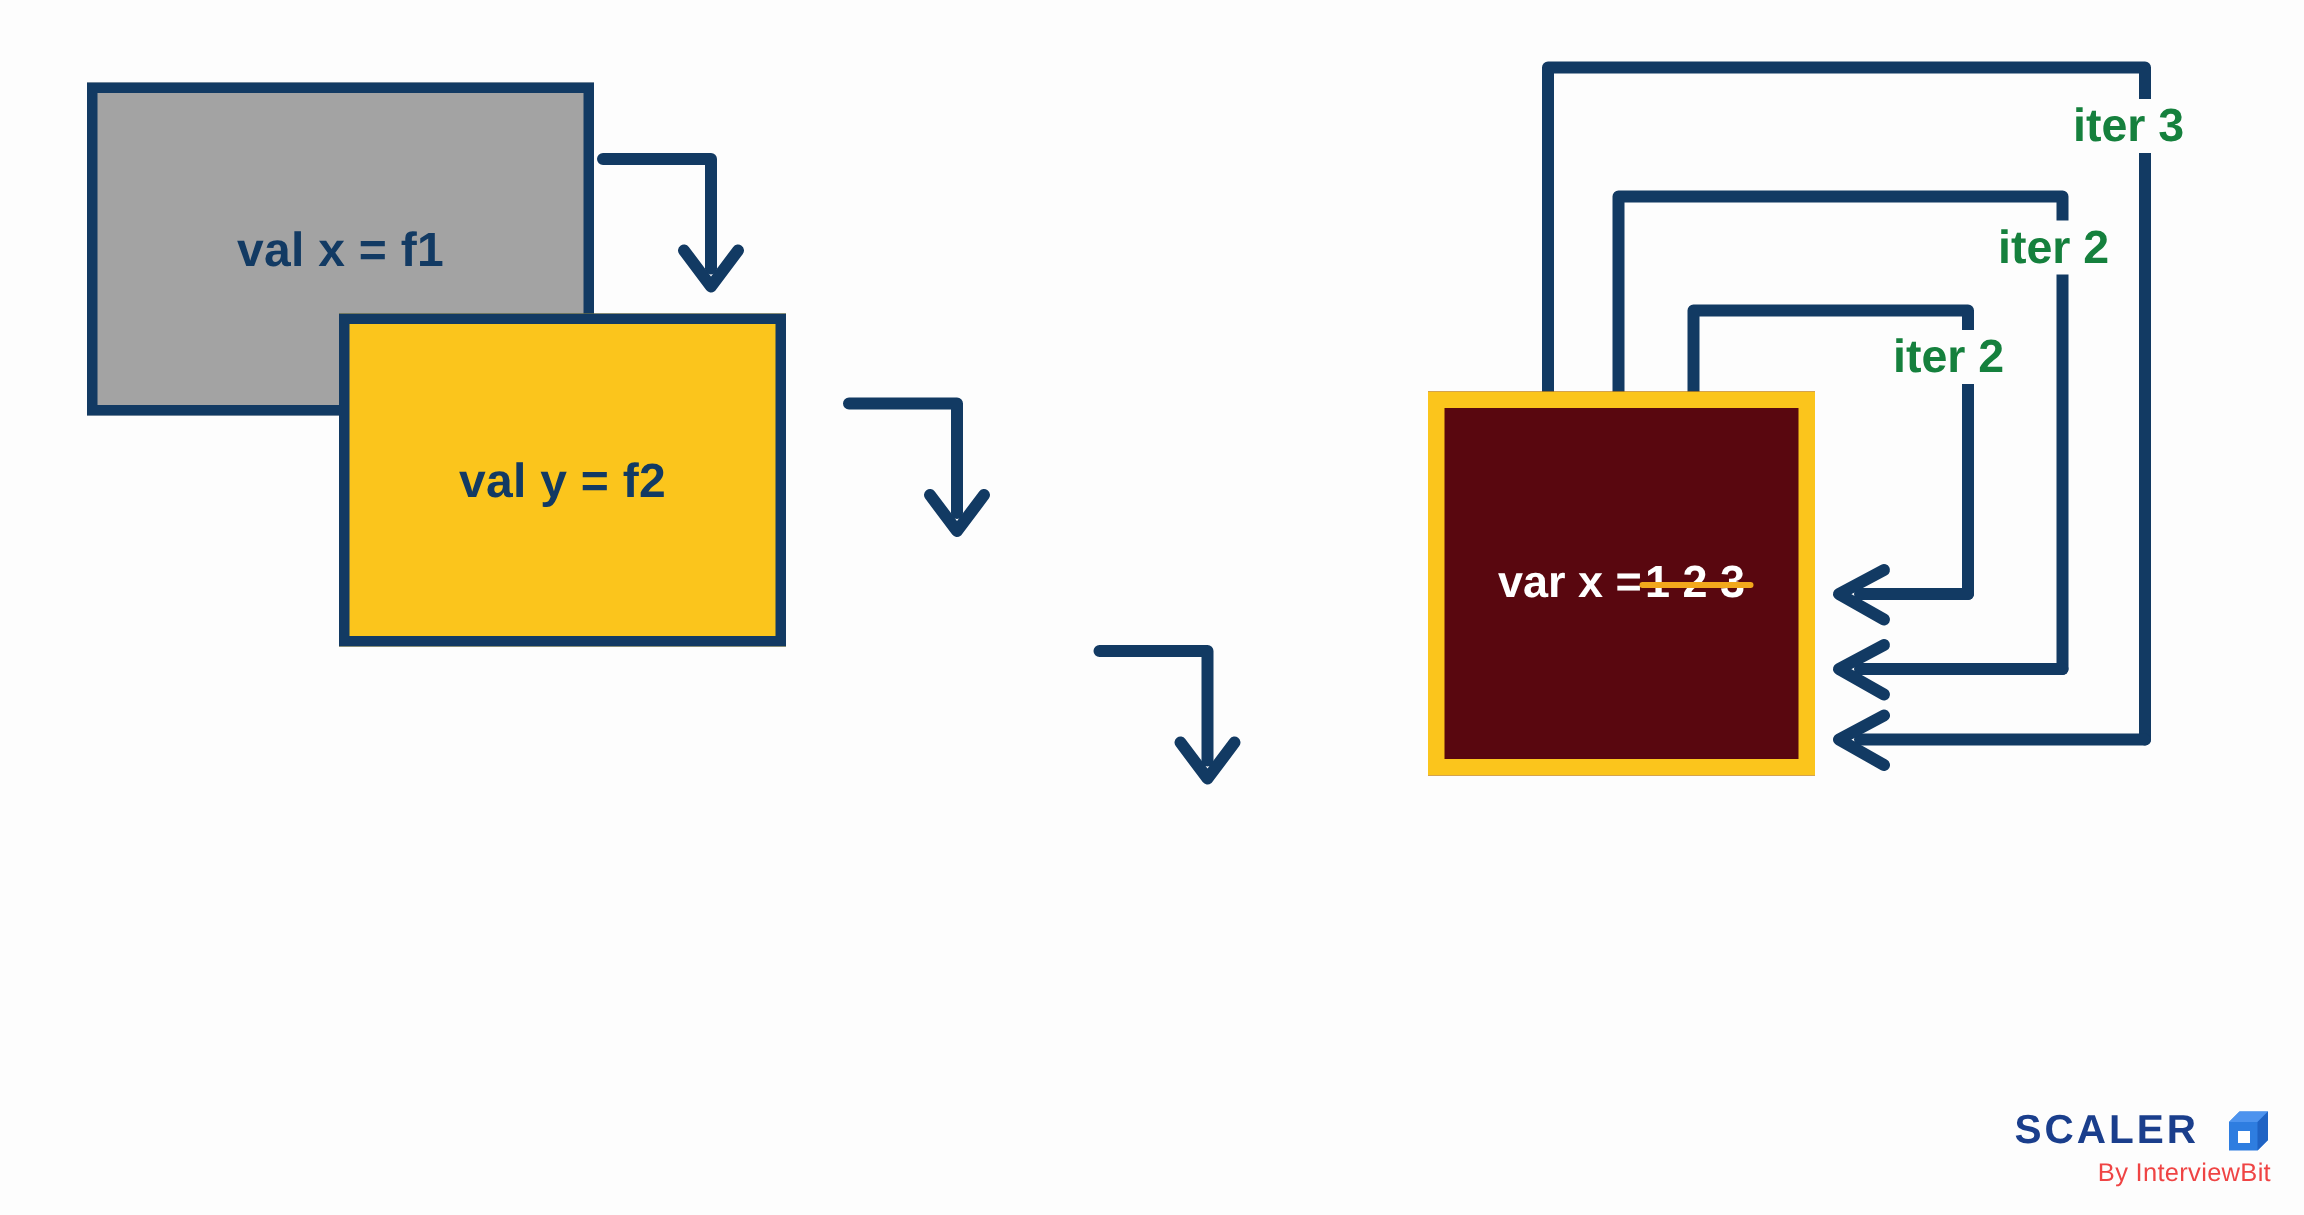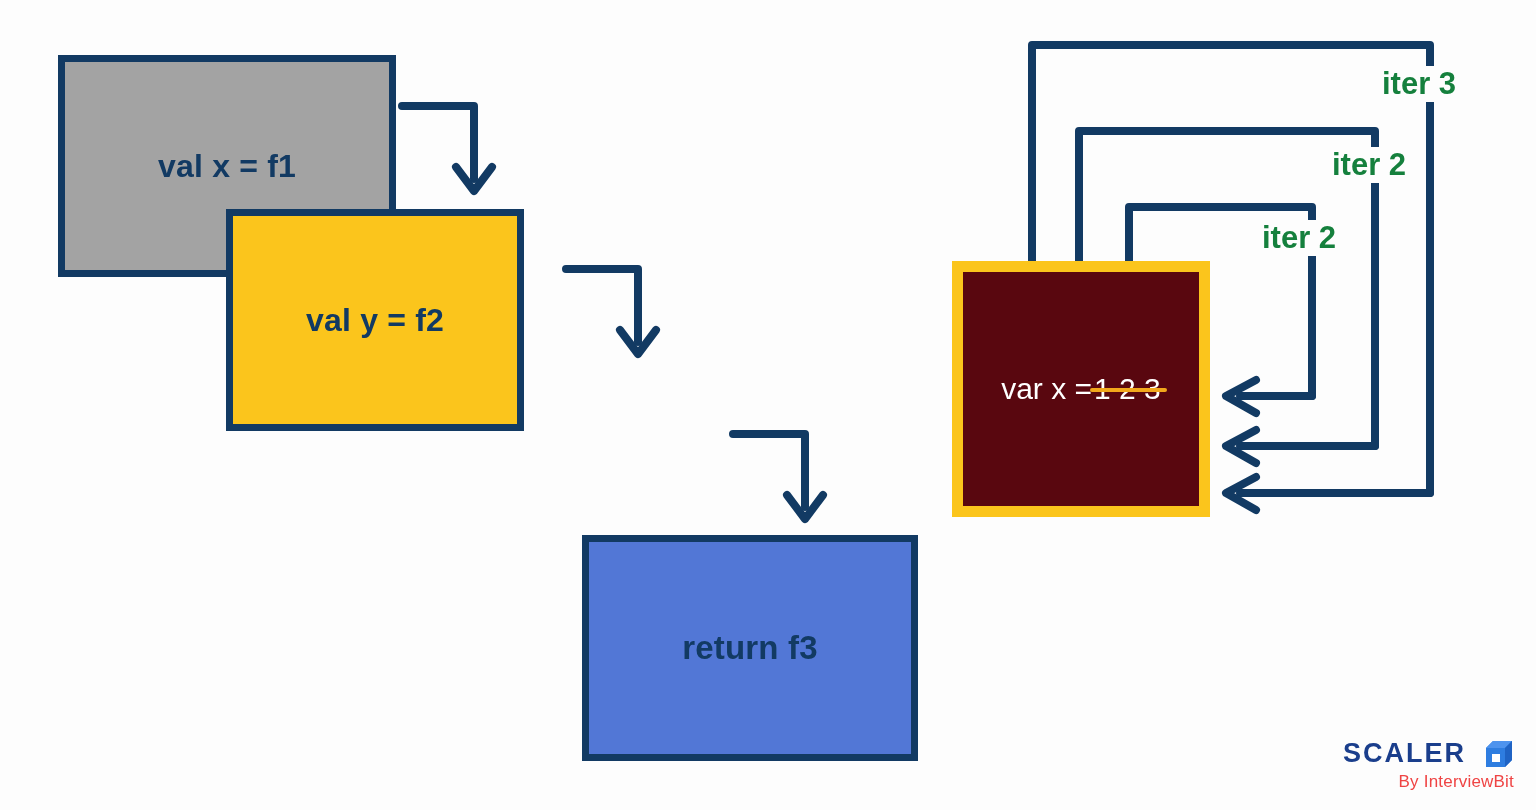--- a/index.html
+++ b/index.html
@@ -59,21 +59,21 @@
     height: 256px;
     box-sizing: border-box;
     border: 11px solid #FBC51C;
     background: #59070F;
     z-index: 6;
     display: flex;
     align-items: center;
     justify-content: center;
   }
   #var-box .var-label {
-    font-weight: normal;
+    font-weight: bold;
     font-size: 30px;
     color: #ffffff;
     white-space: nowrap;
     display: inline-flex;
     align-items: baseline;
   }
   .struck {
     position: relative;
     margin-left: 2px;
     text-align: right;
@@ -148,23 +148,20 @@
 
   <div class="frame-box" id="box-pink">
     <span class="frame-label">val x = f1</span>
   </div>
 
   <div class="frame-box" id="box-yellow">
     <span class="frame-label">val y = f2</span>
   </div>
 
 
-  <div class="frame-box" id="box-blue">
-    <span class="frame-label">return f3</span>
-  </div>
 
   <svg class="connector" id="conn-1" style="left:396px; top:95px;" width="120" height="110" viewBox="0 0 120 110">
     <path d="M 6 11 L 78 11 L 78 84" fill="none" stroke="#123a63" stroke-width="8" stroke-linecap="round" stroke-linejoin="round"></path>
     <path d="M 60 72 L 78 96 L 96 72" fill="none" stroke="#123a63" stroke-width="8" stroke-linecap="round" stroke-linejoin="round"></path>
   </svg>
 
   <svg class="connector" id="conn-2" style="left:560px; top:258px;" width="120" height="110" viewBox="0 0 120 110">
     <path d="M 6 11 L 78 11 L 78 84" fill="none" stroke="#123a63" stroke-width="8" stroke-linecap="round" stroke-linejoin="round"></path>
     <path d="M 60 72 L 78 96 L 96 72" fill="none" stroke="#123a63" stroke-width="8" stroke-linecap="round" stroke-linejoin="round"></path>
   </svg>

